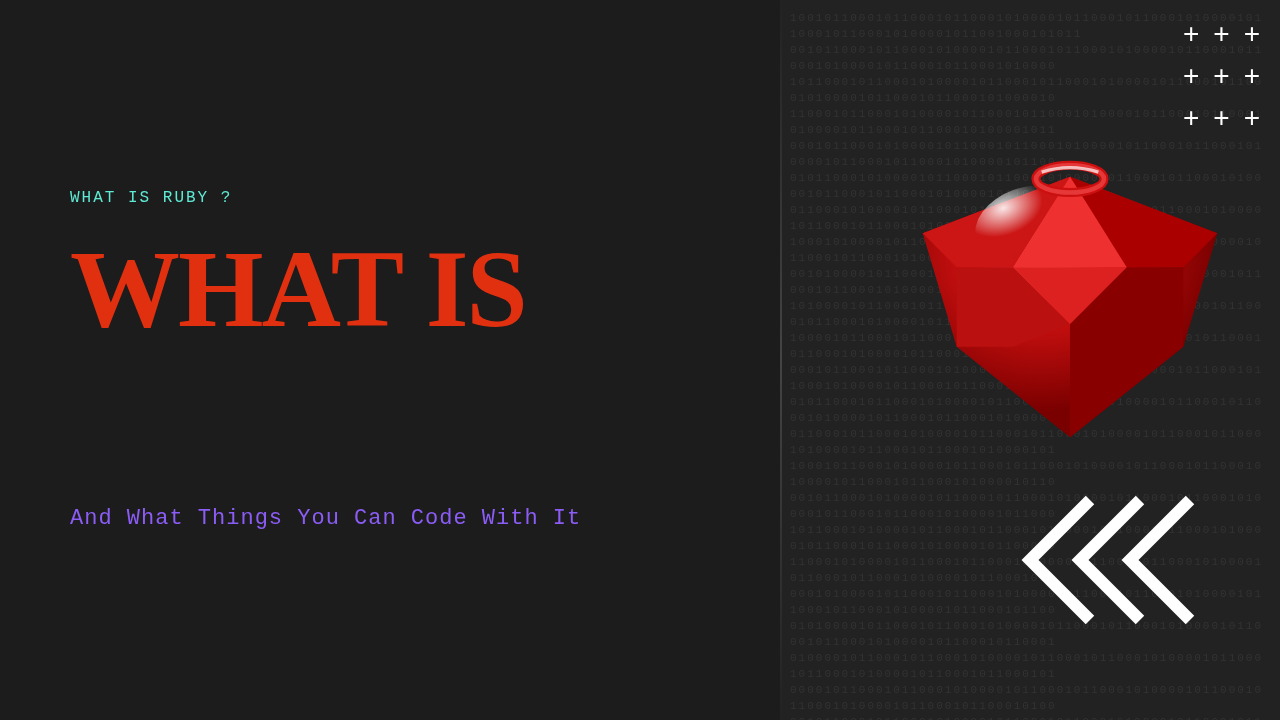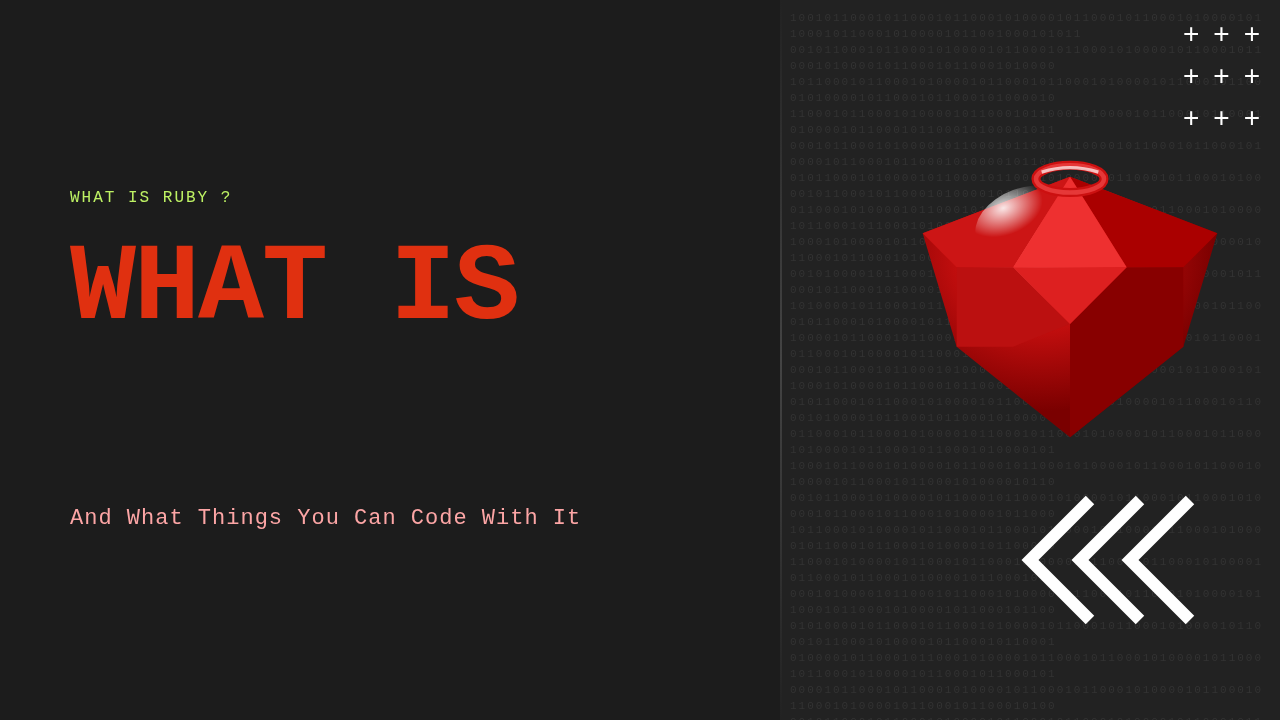--- a/index.html
+++ b/index.html
@@ -28,42 +28,42 @@
       position: relative;
       z-index: 2;
       display: flex;
       flex-direction: column;
       justify-content: center;
       padding: 60px 70px;
     }
 
     .subtitle {
       font-family: 'Courier New', monospace;
-      color: #bef264;
+      color: #5eead4;
       font-size: 16px;
       font-weight: 400;
       letter-spacing: 2px;
       margin-bottom: 30px;
       text-transform: uppercase;
     }
 
     .main-title {
-      font-family: Liberation Mono, monospace;
+      font-family: Liberation Serif, serif;
       color: #e03010;
       font-size: 110px;
       font-weight: 900;
       line-height: 0.95;
       text-transform: uppercase;
       letter-spacing: -2px;
       margin-bottom: 60px;
     }
 
     .tagline {
       font-family: 'Courier New', monospace;
-      color: #fca5a5;
+      color: #8b5cf6;
       font-size: 22px;
       font-weight: 400;
       letter-spacing: 1px;
     }
 
     
     .right-panel {
       width: 500px;
       height: 100%;
       position: relative;

